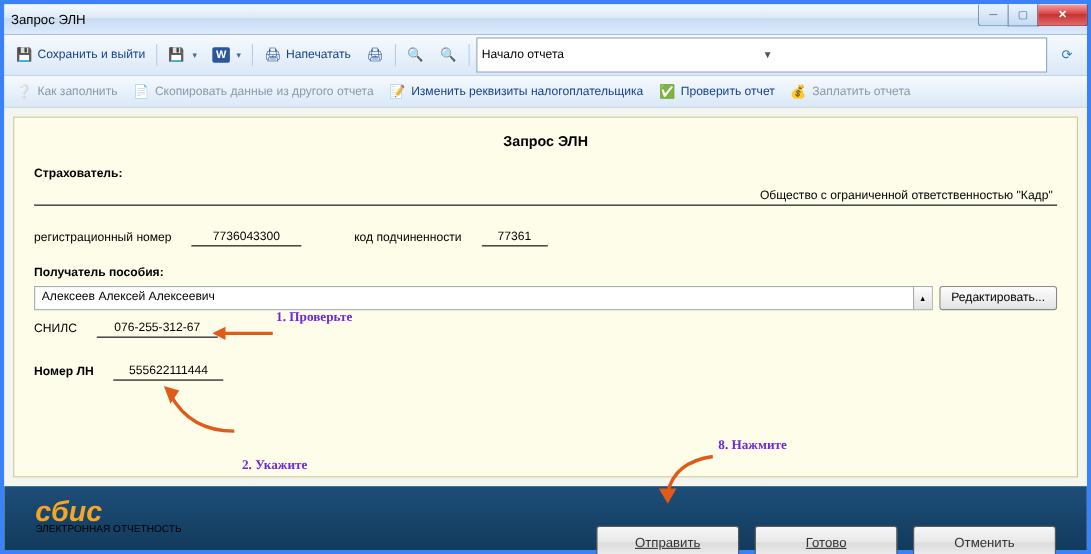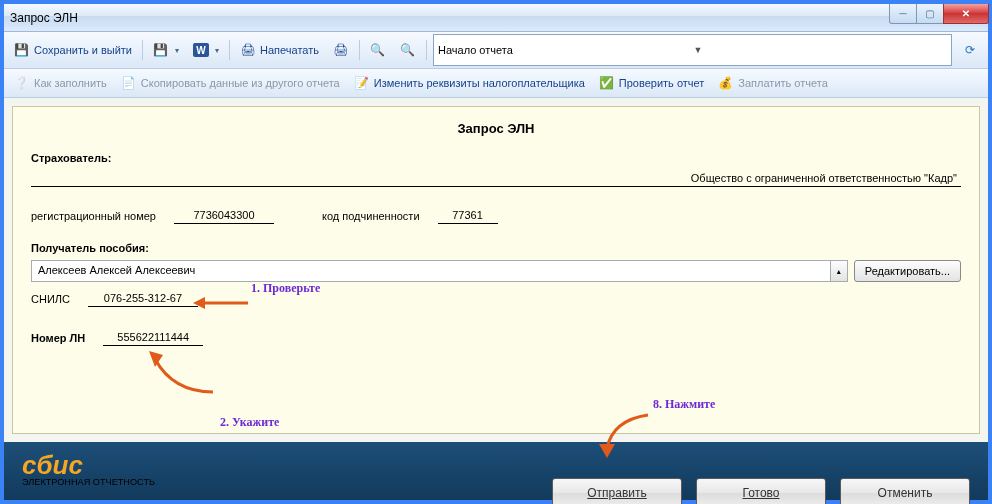--- a/index.html
+++ b/index.html
@@ -177,21 +177,21 @@
     font-weight: bold;
     pointer-events: none;
   }
   .arrow { position: absolute; pointer-events: none; }
   
   .footer {
     height: 58px;
     background: linear-gradient(to bottom, #1d4e78, #123a5c);
     display: flex;
     align-items: center;
-    padding: 0 18px;
+    padding: 0 28px;
     gap: 14px;
   }
   .logo { color: #f5a623; font-weight: bold; font-style: italic; font-size: 26px; line-height: 0.8; }
   .footer .spacer { flex: 1; }
   .fbtn {
     min-width: 130px;
     height: 30px;
     background: linear-gradient(to bottom, #f7f7f7 0%, #e8e8e8 48%, #dcdcdc 52%, #efefef 100%);
     border: 1px solid #5a5a5a;
     border-radius: 3px;

